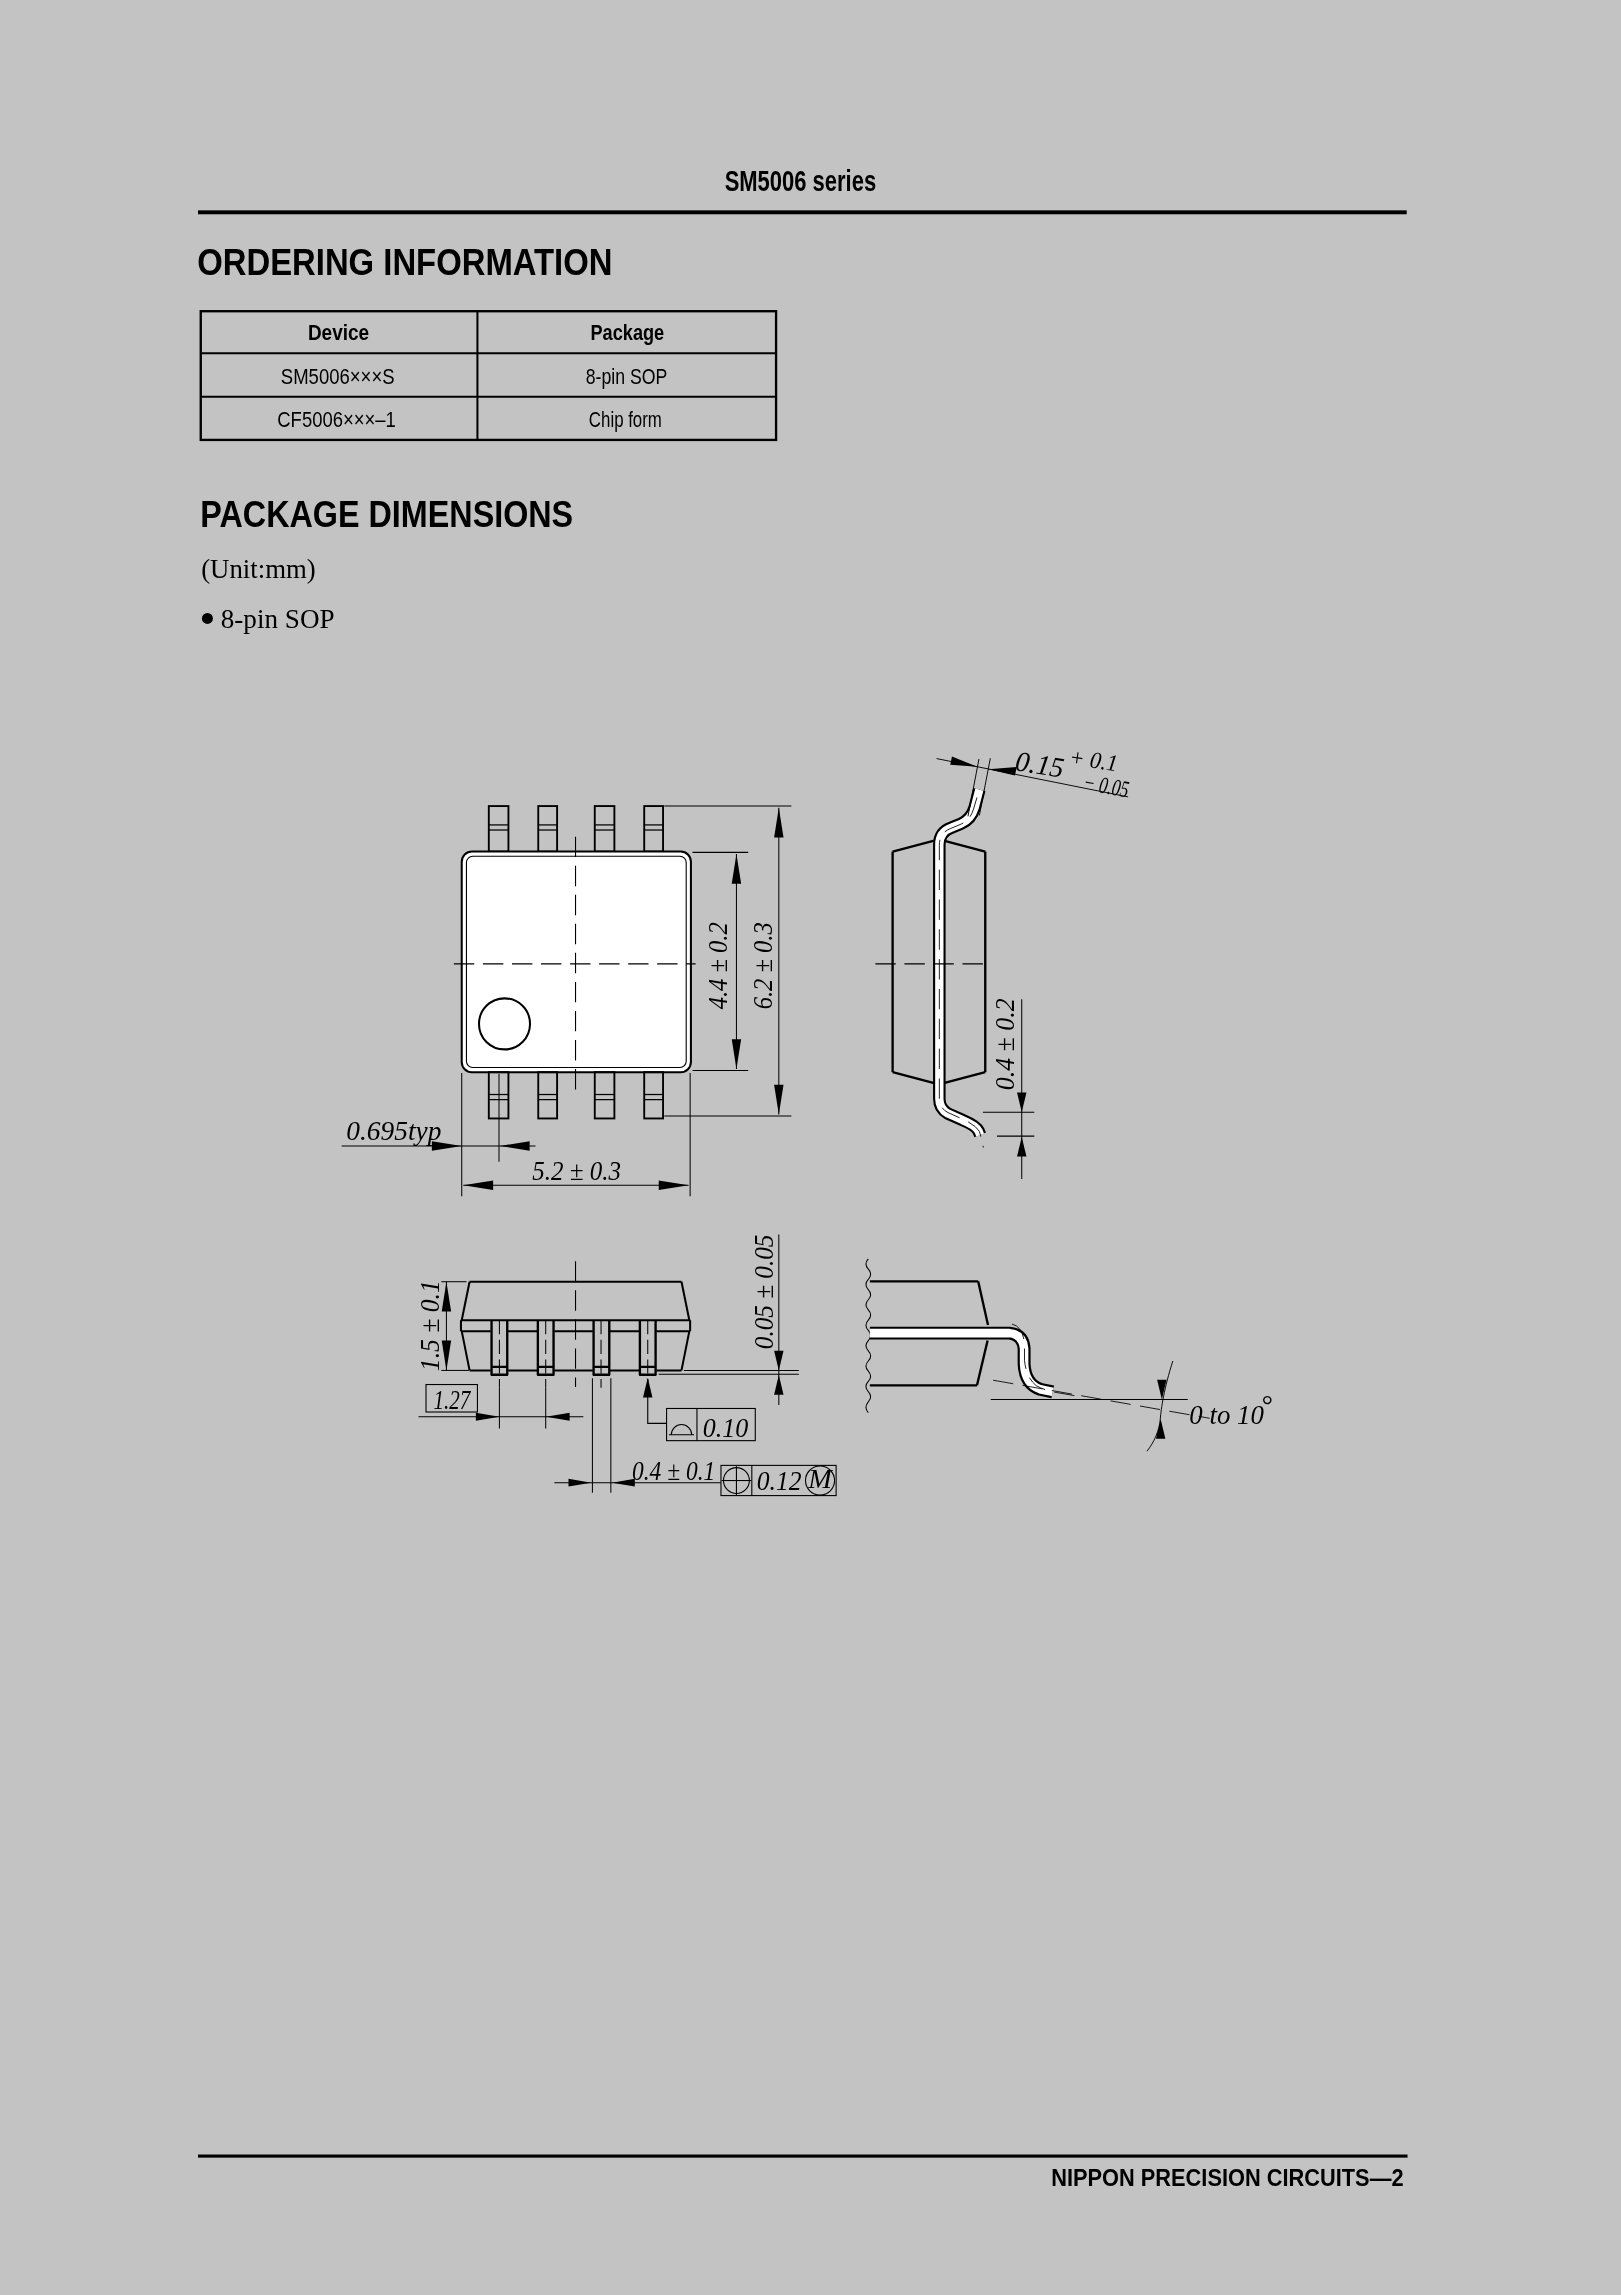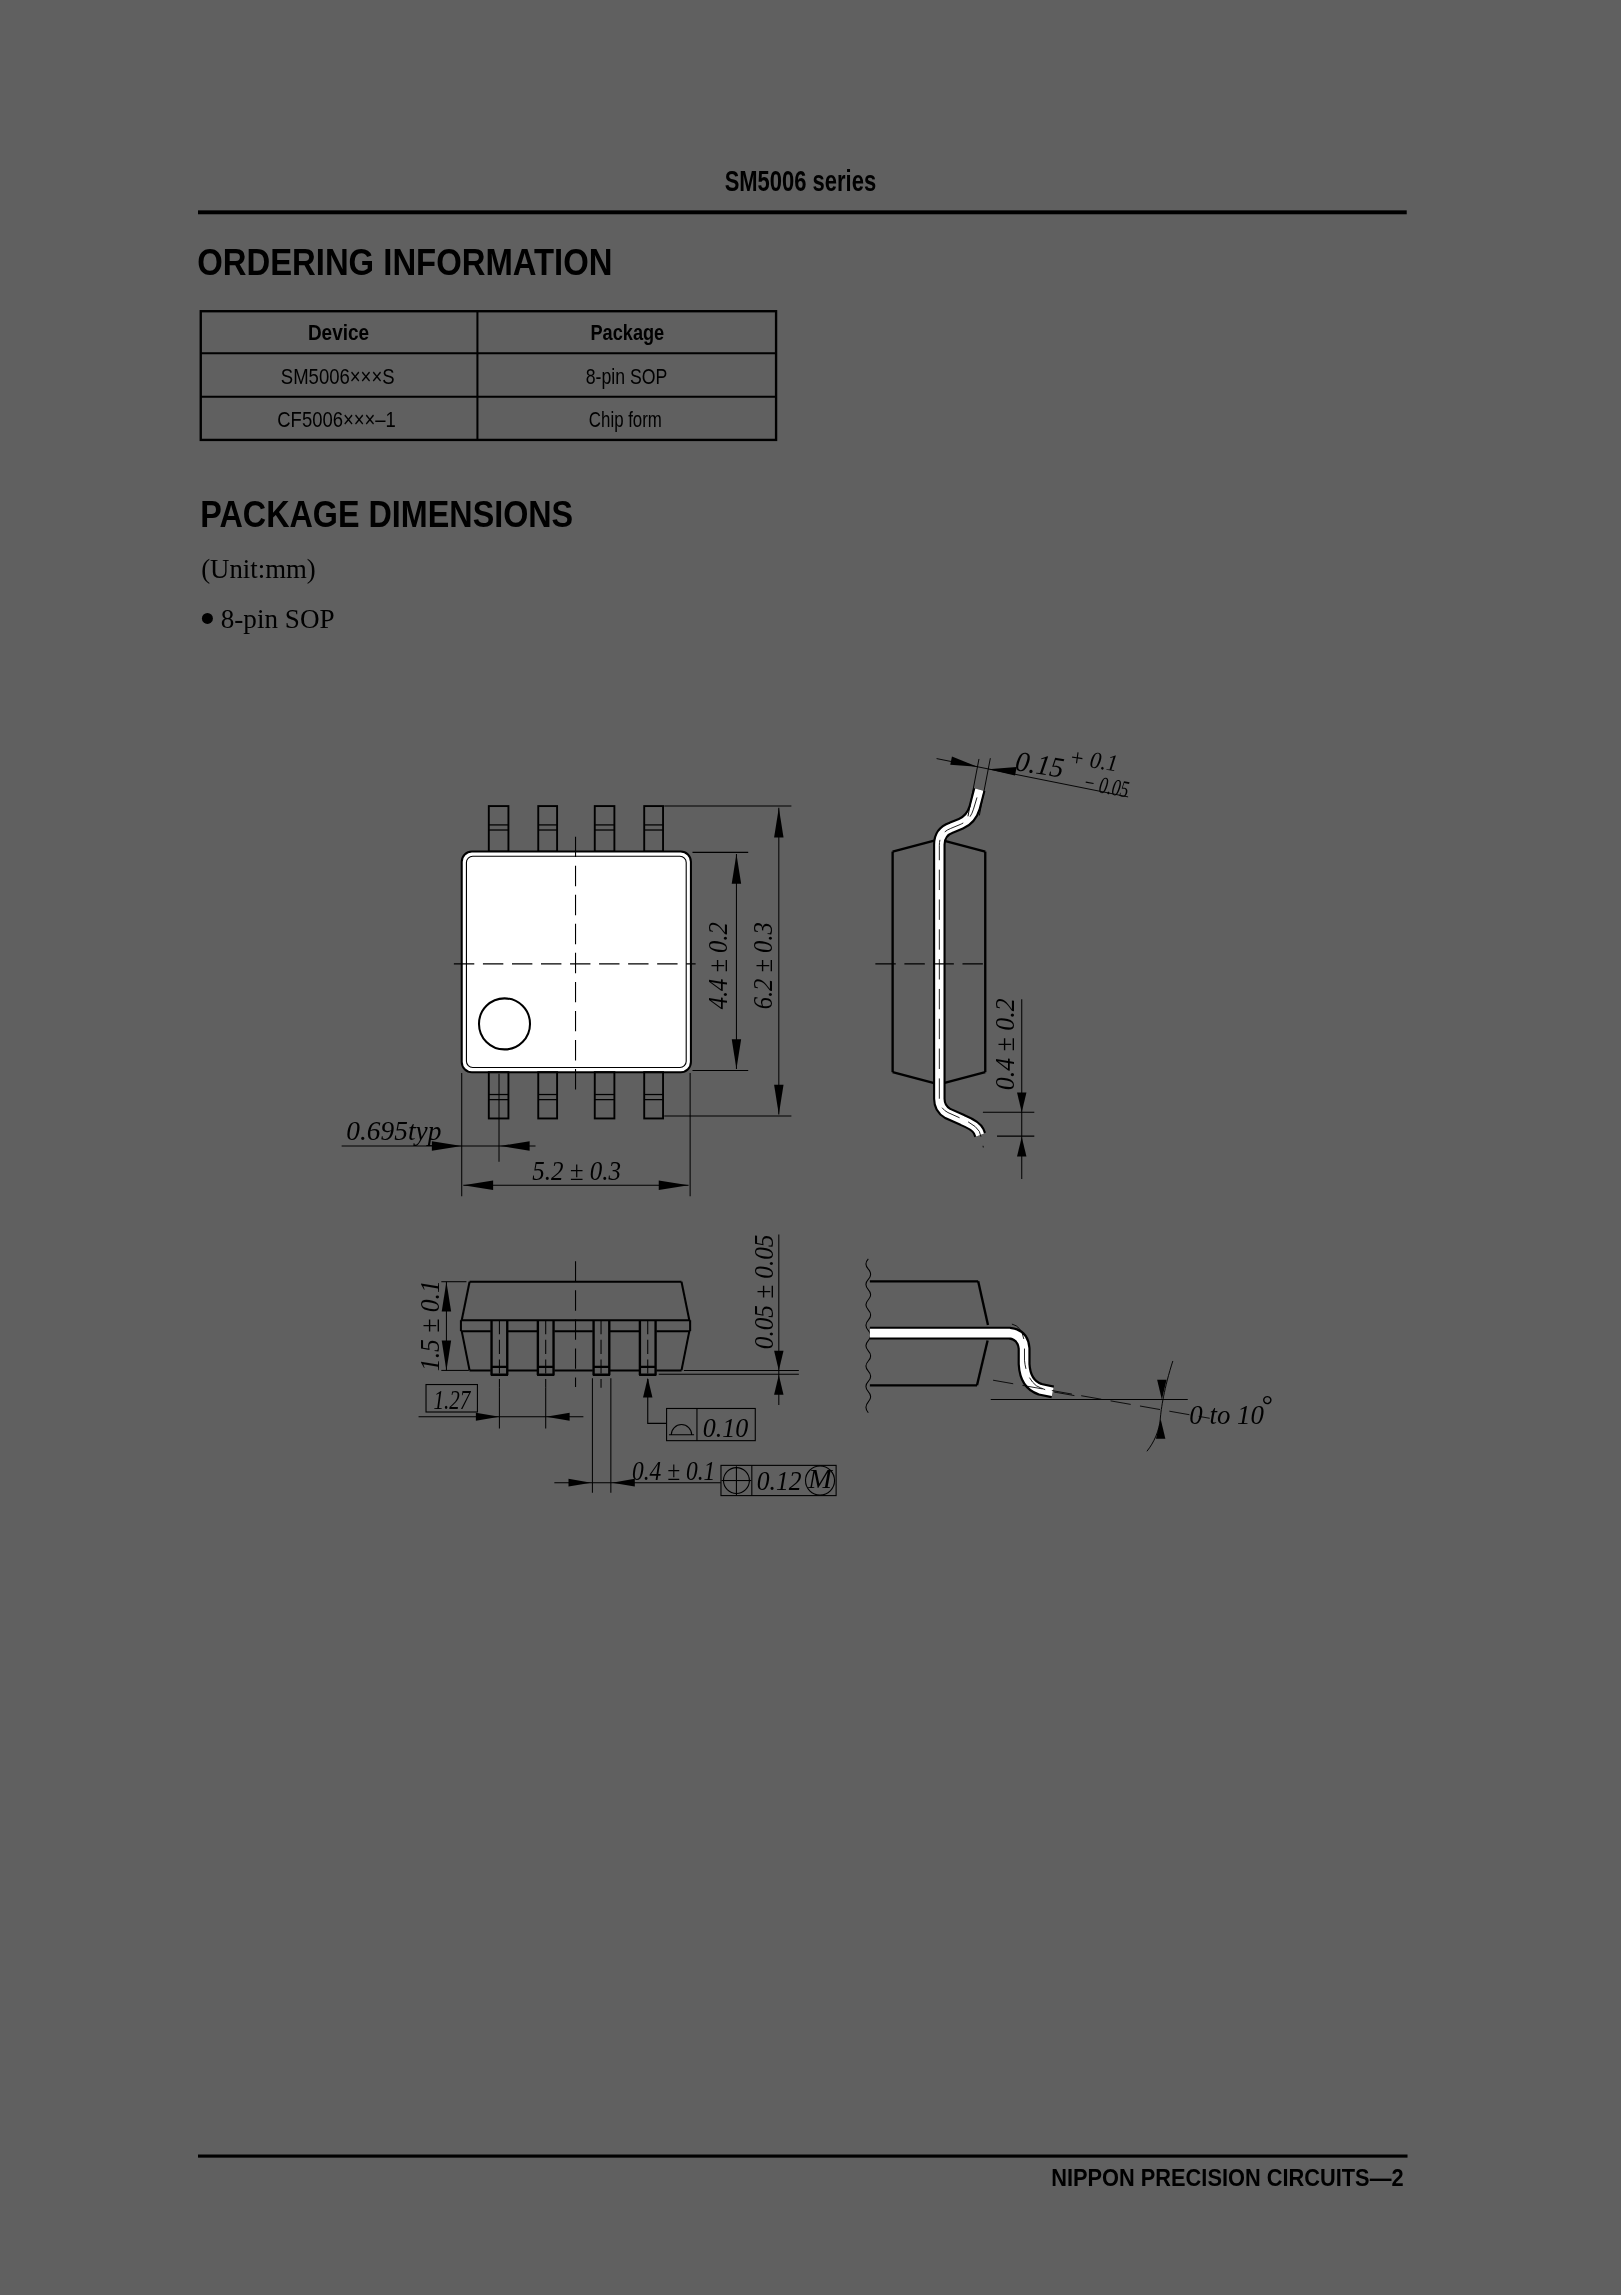--- a/index.html
+++ b/index.html
@@ -1,16 +1,16 @@
 <!DOCTYPE html>
 <html style="font-size:12.6px"><head>
 <meta charset="utf-8">
 <style>
 html,body{margin:0;padding:0;background:#fff;}
-#page{position:relative;width:1622px;height:2295px;background:#0f766e;overflow:hidden;transform:translateZ(0);filter:grayscale(1);}
+#page{position:relative;width:1622px;height:2295px;background:#fdba74;overflow:hidden;transform:translateZ(0);filter:grayscale(1);}
 svg{position:absolute;left:0;top:0;}
 text{fill:#000;}
 .ser{font-family:"Liberation Serif",serif;font-size:36px;}
 .dim{font-family:"Liberation Serif",serif;font-size:36px;font-style:italic;}
 .san{font-family:"Liberation Sans",sans-serif;}
 </style>
 </head>
 <body>
 <div id="page">
 <svg width="1622" height="2295" viewBox="0 0 2066 2924">

